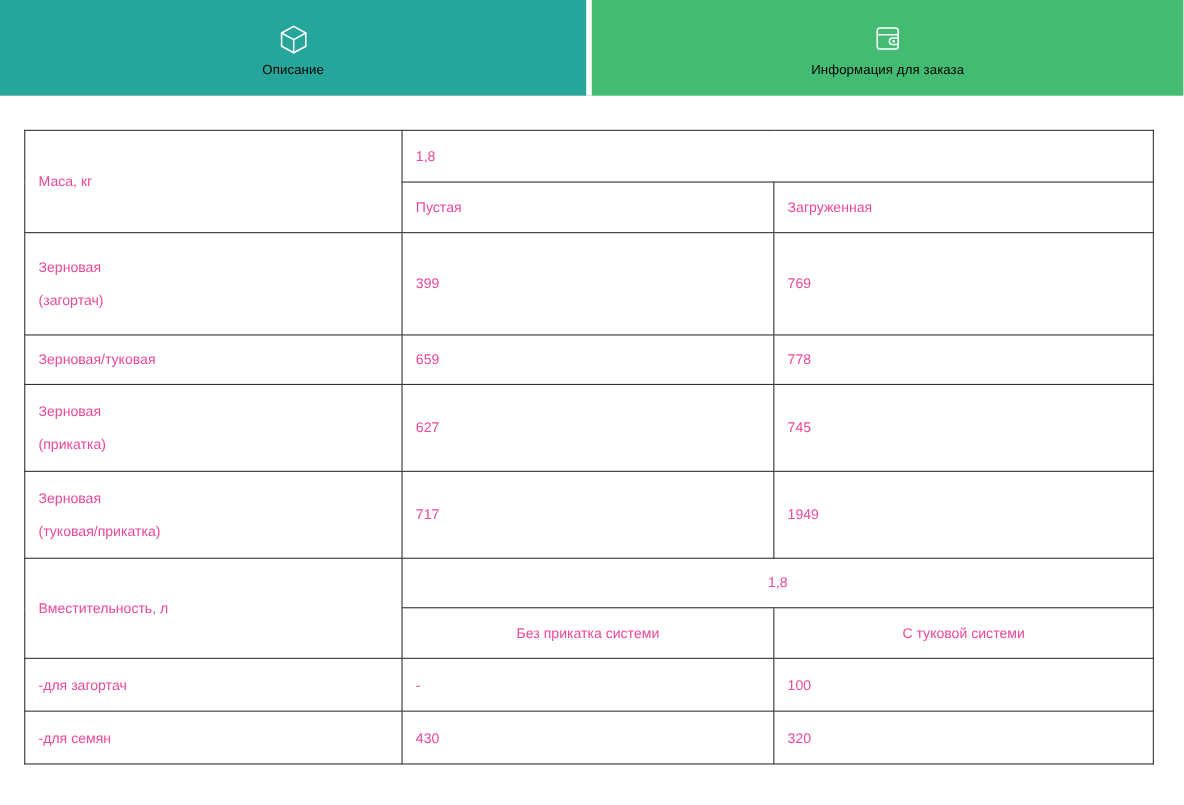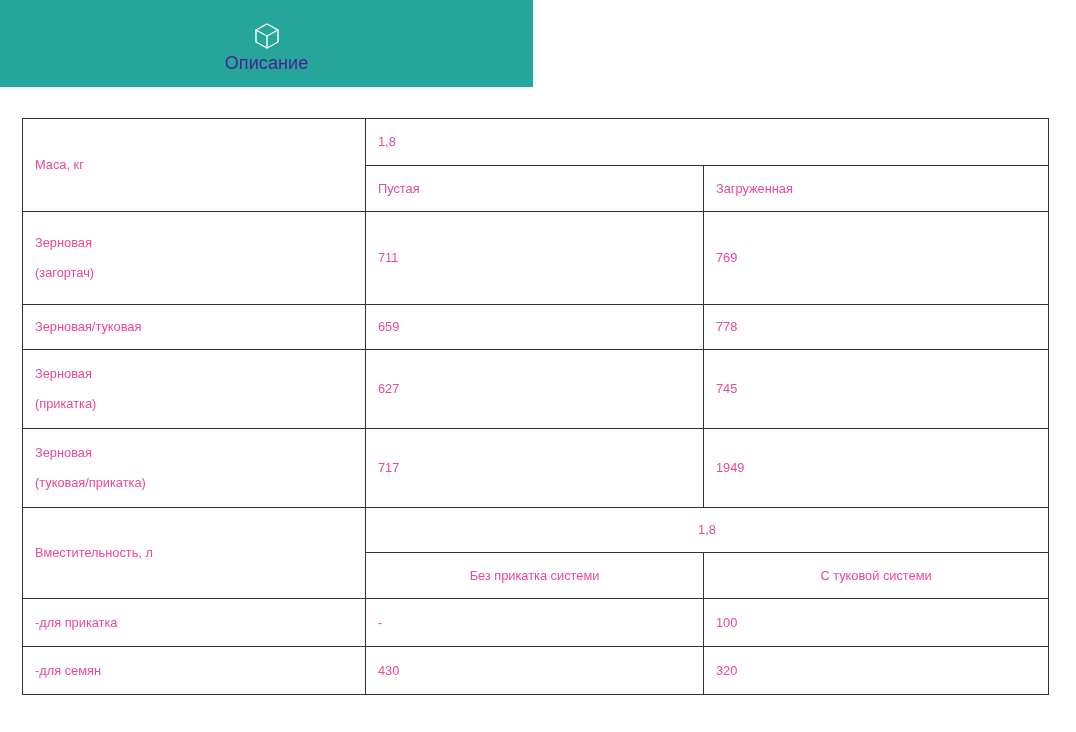--- a/index.html
+++ b/index.html
@@ -48,23 +48,23 @@
   .tab-icon {
     display: block;
     height: 28px;
     line-height: 0;
     margin-bottom: 5px;
   }
   .tab-icon svg {
     display: block;
   }
   .tab-label {
-    font-size: 18px;
+    font-size: 12px;
     letter-spacing: .1px;
-    color: #4c1d95;
+    color: #000000;
     line-height: 16px;
     white-space: nowrap;
   }
 
   
   .panel {
     padding: 31px 28px 0 22px;
     box-sizing: border-box;
   }
   table.spec {
@@ -113,20 +113,31 @@
     <span class="tab-icon">
       <svg width="26" height="28" viewBox="0 0 26 28" fill="none" stroke="#ffffff" stroke-width="1.4" stroke-linejoin="round" stroke-linecap="round">
         <path d="M13 2 L24 8 L24 20 L13 26 L2 20 L2 8 Z"></path>
         <path d="M2 8 L13 14 L24 8"></path>
         <path d="M13 14 L13 26"></path>
       </svg>
     </span>
     <span class="tab-label">Описание</span>
   </div>
 
+  <div class="tab tab-order">
+    <span class="tab-icon">
+      <svg width="24" height="26" viewBox="0 0 24 26" fill="none" stroke="#ffffff" stroke-width="1.4" stroke-linejoin="round" stroke-linecap="round">
+        <rect x="2.5" y="3.5" width="19" height="19" rx="2.5"></rect>
+        <path d="M2.5 9.5 L21.5 9.5"></path>
+        <path d="M21.5 12.5 L16.5 12.5 A3 3 0 0 0 16.5 18.5 L21.5 18.5"></path>
+        <circle cx="17.4" cy="15.5" r="1.1" fill="#ffffff" stroke="none"></circle>
+      </svg>
+    </span>
+    <span class="tab-label">Информация для заказа</span>
+  </div>
 
 </div>
 
 <div class="panel">
   <table class="spec">
     <colgroup>
       <col class="c-label">
         <col class="c-mid">
         <col class="c-right">
     </colgroup>
@@ -140,21 +151,21 @@
         <td class="val-cell">Пустая</td>
         <td class="val-cell">Загруженная</td>
       </tr>
 
       <tr class="r-tall">
         <td class="label-cell val-top">
           <span class="line2">Зерновая</span>
           <span class="gap"></span>
           <span class="line2">(загортач)</span>
         </td>
-        <td class="val-cell">711</td>
+        <td class="val-cell">399</td>
         <td class="val-cell">769</td>
       </tr>
 
       <tr class="r-short">
         <td class="label-cell">Зерновая/туковая</td>
         <td class="val-cell">659</td>
         <td class="val-cell">778</td>
       </tr>
 
       <tr class="r-tall2">
@@ -180,21 +191,21 @@
       <tr class="r-cap">
         <td class="label-cell" rowspan="2">Вместительность, л</td>
         <td class="val-cell center" colspan="2">1,8</td>
       </tr>
       <tr class="r-capsub">
         <td class="val-cell center">Без прикатка системи</td>
         <td class="val-cell center">С туковой системи</td>
       </tr>
 
       <tr class="r-caprow">
-        <td class="label-cell">-для прикатка</td>
+        <td class="label-cell">-для загортач</td>
         <td class="val-cell">-</td>
         <td class="val-cell">100</td>
       </tr>
 
       <tr class="r-caprow">
         <td class="label-cell">-для семян</td>
         <td class="val-cell">430</td>
         <td class="val-cell">320</td>
       </tr>
 

